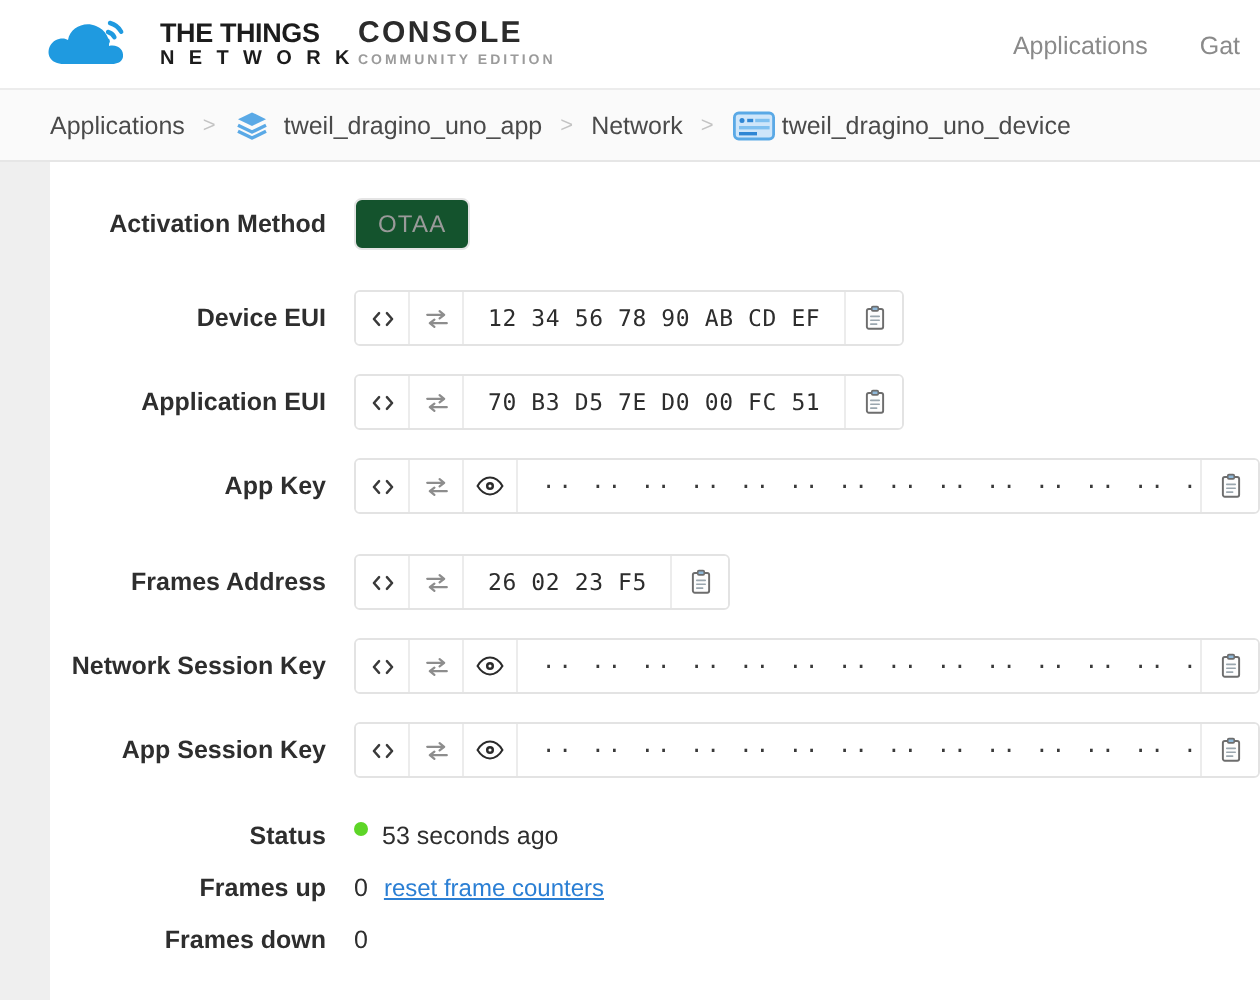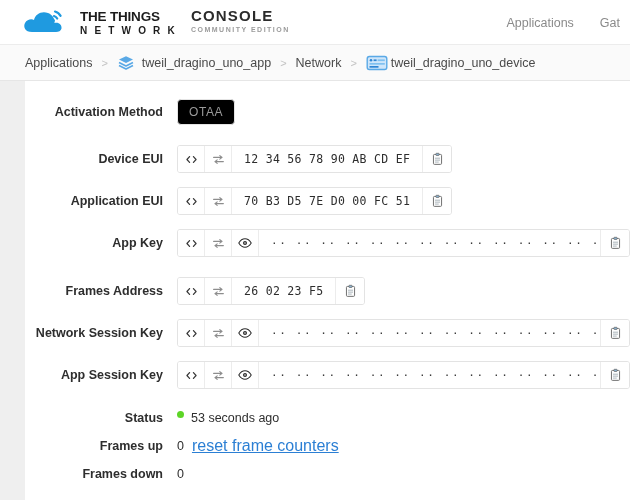--- a/index.html
+++ b/index.html
@@ -21,21 +21,21 @@
     align-items: center;
     border-bottom: 1px solid #ececec;
   }
   .brand {
     display: flex;
     align-items: center;
     padding-left: 22px;
     gap: 10px;
   }
   .cloud-logo { width: 48px; height: 32px; position: relative; flex: none; }
-  .brand-text { display: flex; align-items: baseline; gap: 14px; }
+  .brand-text { display: flex; align-items: baseline; gap: 2px; }
   .tt-block { line-height: 1; }
   .tt-line1 {
     font-size: 13.5px; font-weight: bold; color: #1c1c1c;
     letter-spacing: -0.2px;
   }
   .tt-line2 {
     font-size: 10px; font-weight: bold; color: #1c1c1c;
     letter-spacing: 2.2px; margin-top: 2px;
   }
   .console-block { line-height: 1; }
@@ -99,21 +99,21 @@
     flex: none;
     white-space: nowrap;
   }
 
   
   .badge {
     display: inline-block;
     padding: 5px 11px;
     border: 1px solid #e4e4e4;
     border-radius: 4px;
-    background: #000000;
+    background: #14532d;
     color: #9a9a9a;
     font-size: 12px;
     letter-spacing: 0.6px;
   }
 
   
   .group {
     display: flex;
     align-items: stretch;
     border: 1px solid #e3e3e3;
@@ -162,21 +162,21 @@
   .status-value {
     display: flex; align-items: flex-start; gap: 7px;
     font-size: 12.5px; color: #2e2e2e;
   }
   .dot-green {
     width: 7px; height: 7px; border-radius: 50%;
     background: #5dd527; display: inline-block; flex: none;
   }
   .num { font-size: 12.5px; color: #2e2e2e; }
   .reset-link {
-    font-size: 16px;
+    font-size: 12px;
     color: #2b7fd4;
     text-decoration: underline;
     margin-left: 8px;
     cursor: pointer;
   }
   .spacer-top { margin-top: 22px; }
   .gap-lg { margin-top: 20px; }
 </style>
 </head>
 <body>

